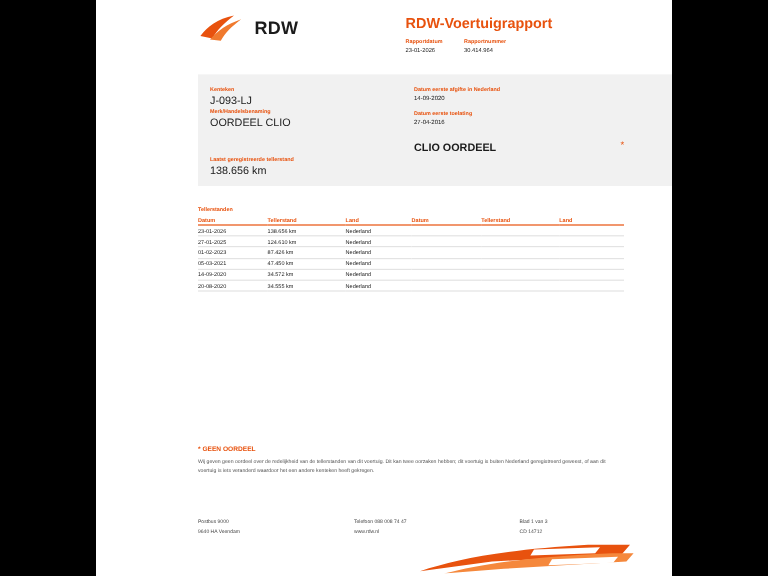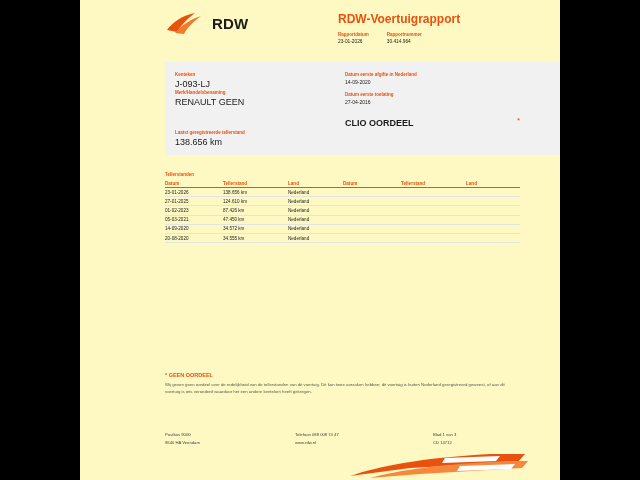--- a/index.html
+++ b/index.html
@@ -12,21 +12,21 @@
   }
   body {
     font-family: "Liberation Sans", sans-serif;
   }
   .page {
     position: absolute;
     left: 80px;
     top: 0;
     width: 480px;
     height: 480px;
-    background: #fef9c3;
+    background: #ffffff;
     overflow: hidden;
   }
   
   .header {
     position: absolute;
     left: 0; top: 0;
     width: 480px;
     height: 62px;
   }
   .logo-wrap {
@@ -229,21 +229,21 @@
     </div>
   </div>
 
   <div class="panel">
     <div class="blk-kenteken">
       <div class="lbl">Kenteken</div>
       <div class="val">J-093-LJ</div>
     </div>
     <div class="blk-merk">
       <div class="lbl">Merk/Handelsbenaming</div>
-      <div class="val">RENAULT GEEN</div>
+      <div class="val">OORDEEL CLIO</div>
     </div>
     <div class="blk-tellerstand">
       <div class="lbl">Laatst geregistreerde tellerstand</div>
       <div class="val">138.656 km</div>
     </div>
     <div class="blk-apk">
       <div class="lbl">Datum eerste afgifte in Nederland</div>
       <div class="val-sm">14-09-2020</div>
     </div>
     <div class="blk-toelating">

